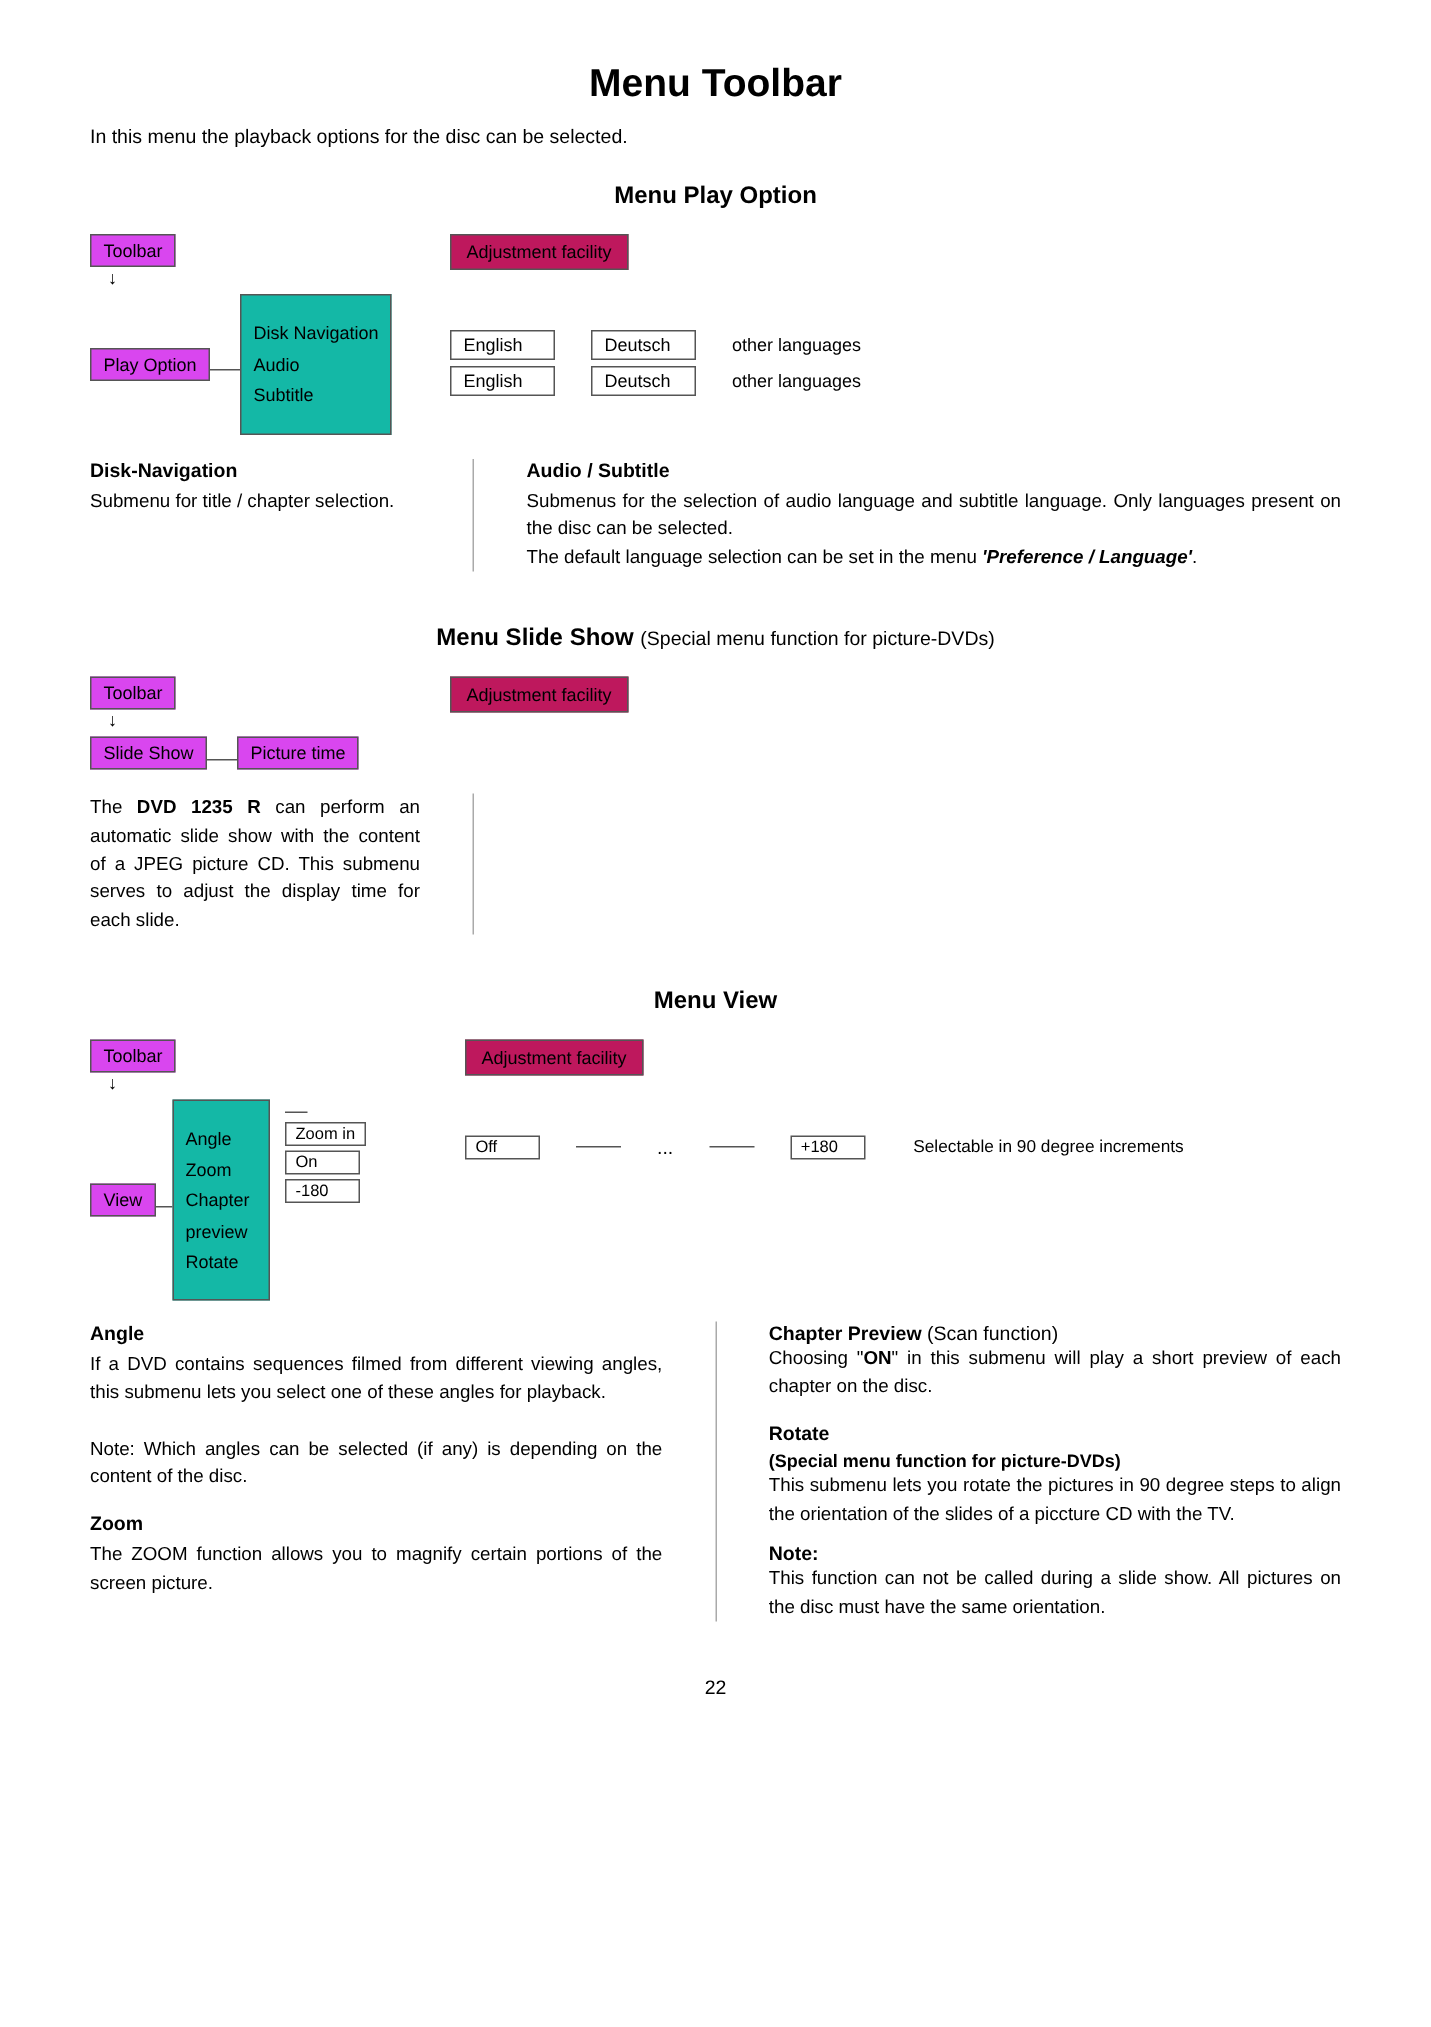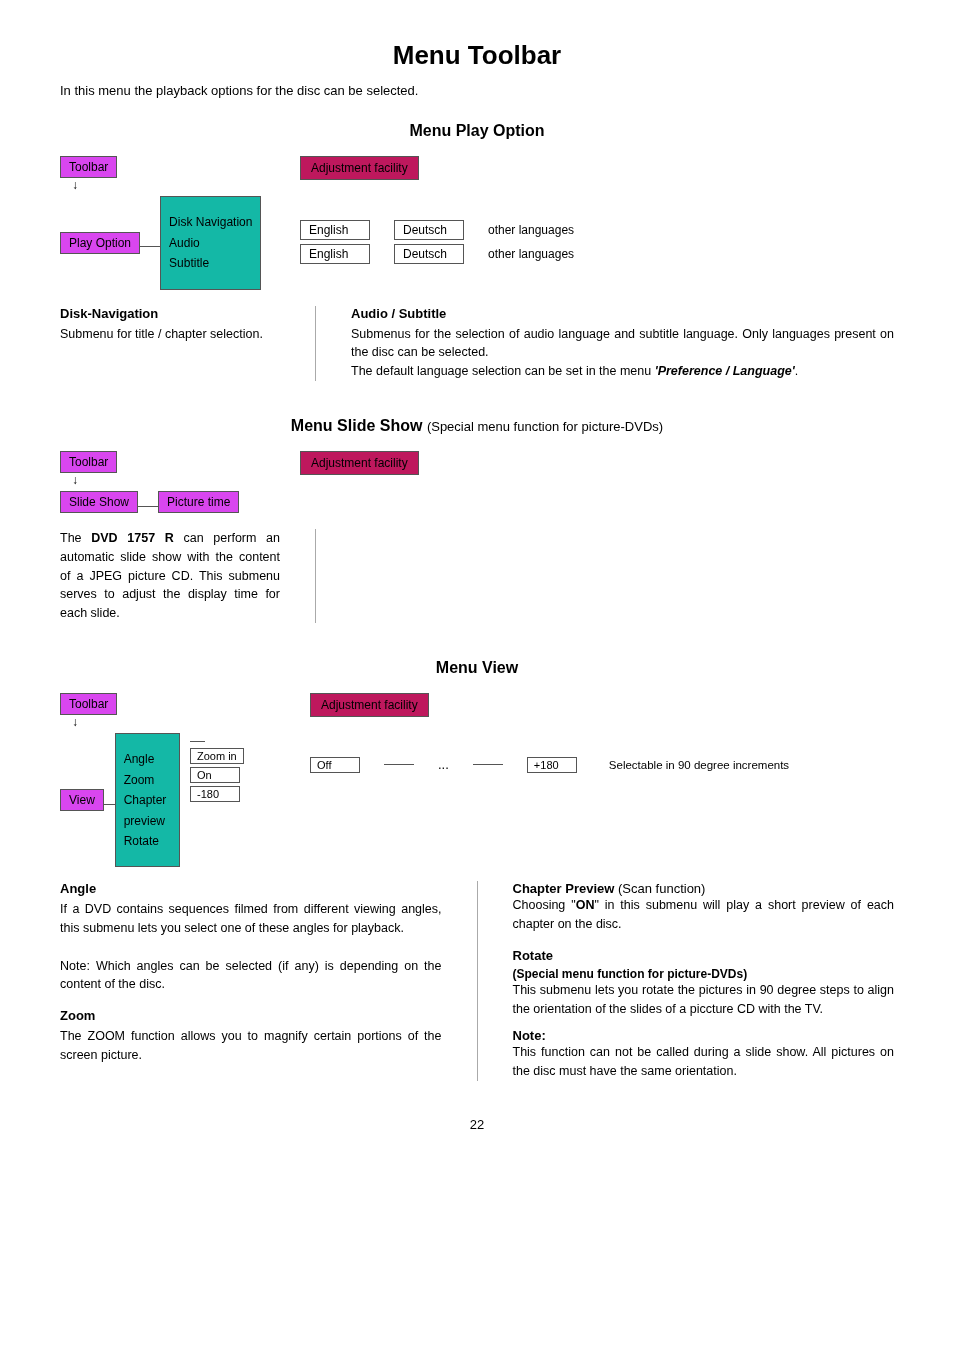--- a/index.html
+++ b/index.html
@@ -226,21 +226,21 @@
     </div>
 
     <div class="diagram-right">
       <div class="adj-box">Adjustment facility</div>
     </div>
   </div>
 
   <div class="desc-row">
     <div class="desc-left">
       <div class="desc-text">
-        The <span class="bold">DVD 1757 R</span> can perform an automatic slide show with the content of a JPEG picture CD. This submenu serves to adjust the display time for each slide.
+        The <span class="bold">DVD 1235 R</span> can perform an automatic slide show with the content of a JPEG picture CD. This submenu serves to adjust the display time for each slide.
       </div>
     </div>
     <div style="border-left:1px solid #aaa; margin: 0 5px;"></div>
   </div>
 </div>
 
 <div class="section">
   <h2>Menu View</h2>
 
   <div style="display:flex; gap:10px; margin-bottom:14px;">

